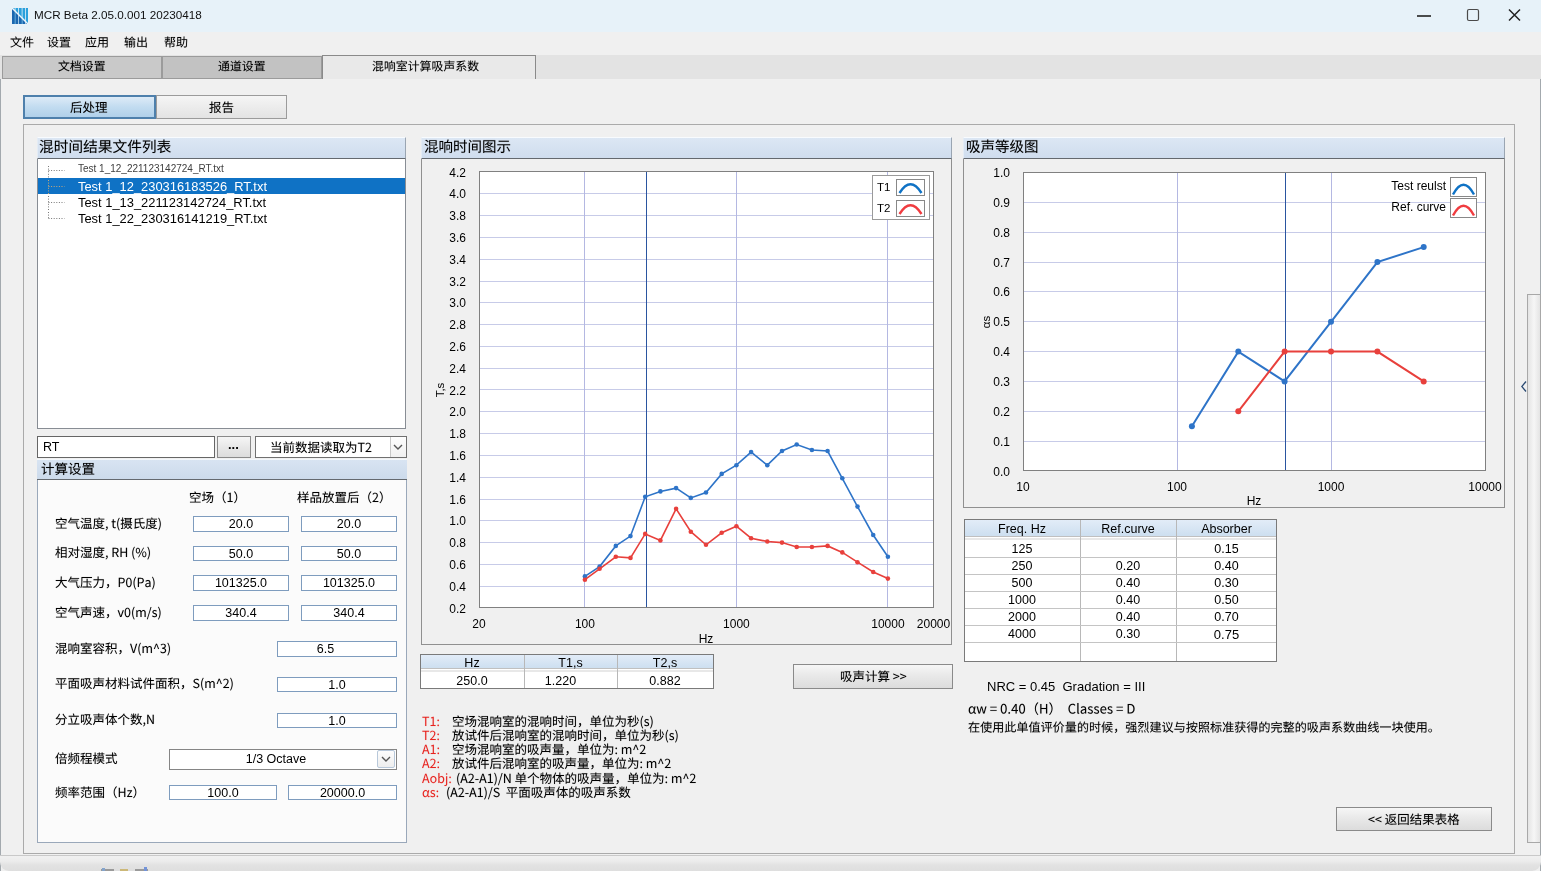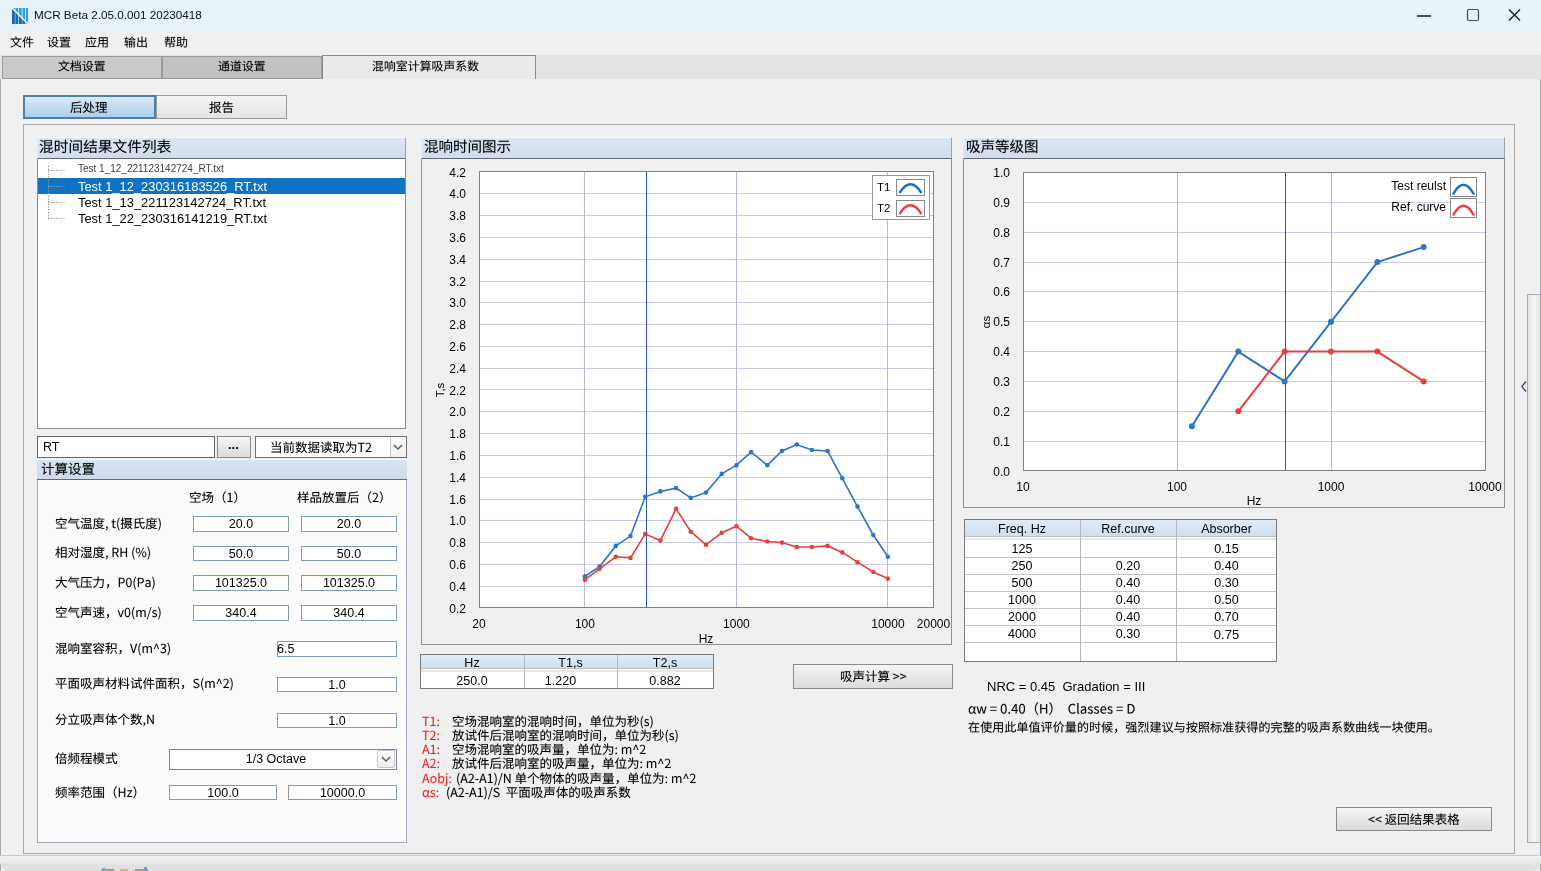--- a/index.html
+++ b/index.html
@@ -459,21 +459,21 @@
       <use href="#g67" x="5000" fill="#000" stroke="#000"></use>
       <use href="#g78" x="6000" fill="#000" stroke="#000"></use>
       <use href="#g54" x="6575" fill="#000" stroke="#000"></use>
       <use href="#g73" x="6913" fill="#000" stroke="#000"></use>
       <use href="#g79" x="7839" fill="#000" stroke="#000"></use>
       <use href="#g80" x="8394" fill="#000" stroke="#000"></use>
       <use href="#g57" x="8949" fill="#000" stroke="#000"></use>
     </g>
   </svg>
 <div class="inputbox" style="left:277px;top:641.0px;width:120px;height:15.5px;"></div>
-<div class="lat" style="left:277px;top:642.2px;width:97px;text-align:left;font-size:12.5px;">6.5</div>
+<div class="lat" style="left:277px;top:642.2px;width:97px;text-align:center;font-size:12.5px;">6.5</div>
 <svg style="position:absolute;left:55.0px;top:677.0px;" width="180.9" height="16.9">
     <g transform="translate(0,11.00) scale(0.012500,-0.012500)" stroke-width="7">
       <use href="#g81" x="0" fill="#000" stroke="#000"></use>
       <use href="#g82" x="1000" fill="#000" stroke="#000"></use>
       <use href="#g18" x="2000" fill="#000" stroke="#000"></use>
       <use href="#g19" x="3000" fill="#000" stroke="#000"></use>
       <use href="#g83" x="4000" fill="#000" stroke="#000"></use>
       <use href="#g84" x="5000" fill="#000" stroke="#000"></use>
       <use href="#g85" x="6000" fill="#000" stroke="#000"></use>
       <use href="#g1" x="7000" fill="#000" stroke="#000"></use>
@@ -528,21 +528,21 @@
       <use href="#g99" x="3000" fill="#000" stroke="#000"></use>
       <use href="#g43" x="4000" fill="#000" stroke="#000"></use>
       <use href="#g62" x="5000" fill="#000" stroke="#000"></use>
       <use href="#g100" x="5728" fill="#000" stroke="#000"></use>
       <use href="#g45" x="6203" fill="#000" stroke="#000"></use>
     </g>
   </svg>
 <div class="inputbox" style="left:169px;top:784.5px;width:108px;height:15.5px;"></div>
 <div class="inputbox" style="left:288px;top:784.5px;width:109px;height:15.5px;"></div>
 <div class="lat" style="left:169px;top:785.7px;width:108px;text-align:center;font-size:12.5px;">100.0</div>
-<div class="lat" style="left:288px;top:785.7px;width:109px;text-align:center;font-size:12.5px;">10000.0</div>
+<div class="lat" style="left:288px;top:785.7px;width:109px;text-align:center;font-size:12.5px;">20000.0</div>
 <div class="panelhdr" style="left:421px;top:137px;width:531px;"></div>
 <svg style="position:absolute;left:424.0px;top:138.8px;" width="89.0" height="19.6">
     <g transform="translate(0,12.76) scale(0.014500,-0.014500)" stroke-width="7">
       <use href="#g13" x="0" fill="#000" stroke="#000"></use>
       <use href="#g14" x="1000" fill="#000" stroke="#000"></use>
       <use href="#g27" x="2000" fill="#000" stroke="#000"></use>
       <use href="#g28" x="3000" fill="#000" stroke="#000"></use>
       <use href="#g101" x="4000" fill="#000" stroke="#000"></use>
       <use href="#g102" x="5000" fill="#000" stroke="#000"></use>
     </g>

